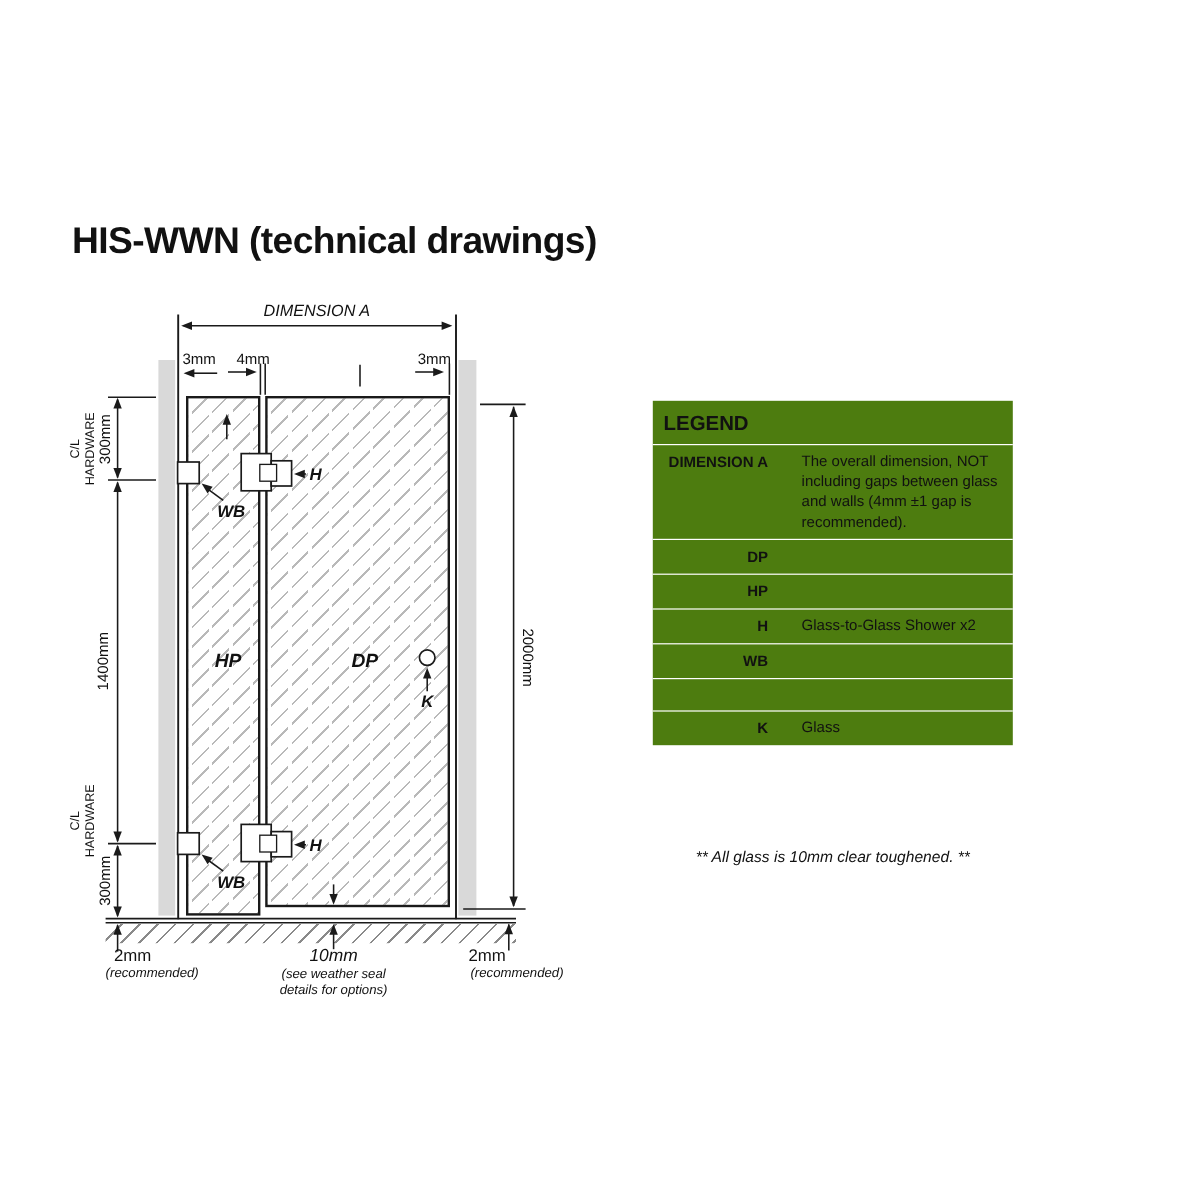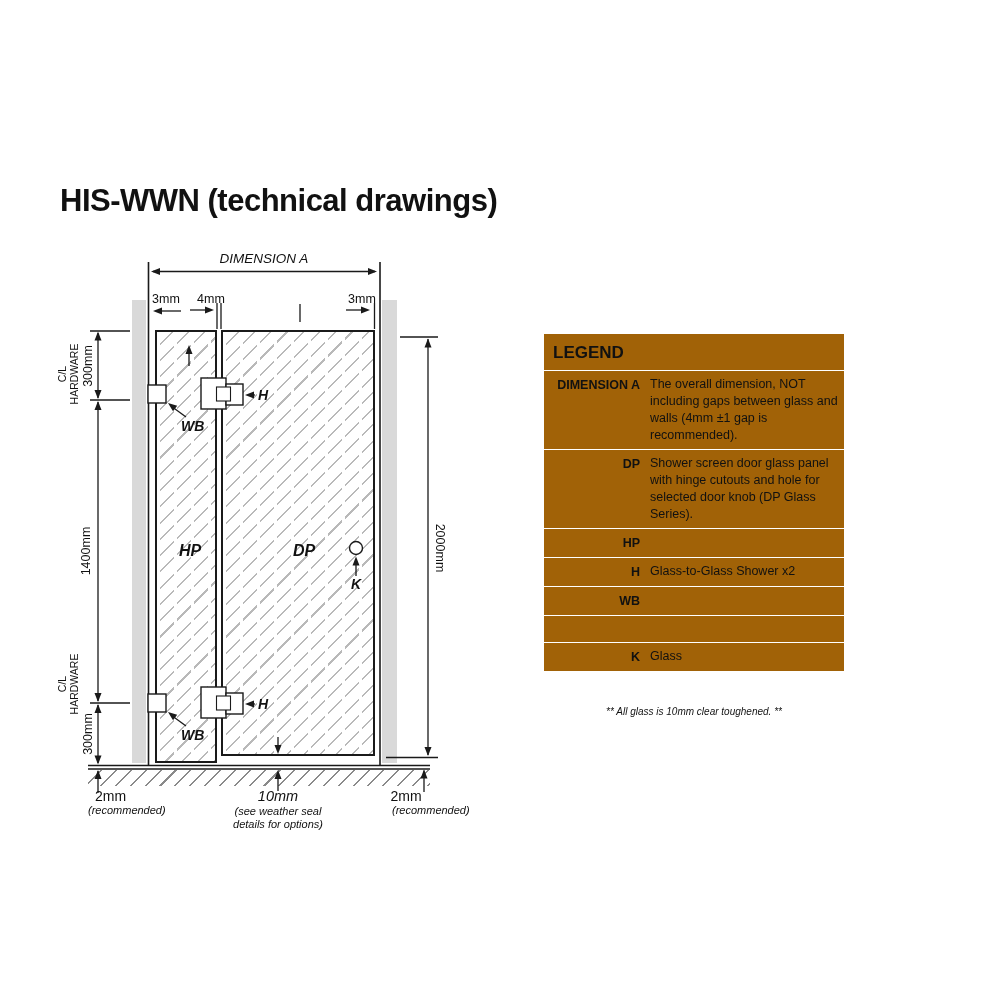--- a/index.html
+++ b/index.html
@@ -22,29 +22,29 @@
   svg text{fill:#111;}
   .dim-txt{font-size:12.5px;}
   .dim-txt-sm{font-size:10.5px;}
   .lbl-it{font-style:italic;font-weight:bold;font-size:14px;}
   .panel-lbl{font-style:italic;font-weight:bold;font-size:16px;}
   .note-it{font-style:italic;font-size:11px;}
   .big-it{font-style:italic;font-size:14.5px;}
   .val{font-size:14px;}
   .dima{font-style:italic;font-size:13.5px;}
   
-  #legend-box{left:544px;top:334px;width:300px;background:#a16207;padding:0;}
+  #legend-box{left:544px;top:334px;width:300px;background:#4d7c0f;padding:0;}
   #legend-header{font-size:17px;font-weight:bold;padding:9px 0 7px 9px;border-bottom:1px solid #fff;}
   .legend-row{display:flex;border-bottom:1px solid #fff;padding:5px 0;}
   .legend-row:last-child{border-bottom:none;}
   .legend-term{width:96px;flex:0 0 96px;text-align:right;font-weight:bold;font-size:12.5px;line-height:17px;padding-top:1px;}
-  .legend-desc{margin-left:10px;width:195px;font-size:12.5px;line-height:17px;}
+  .legend-desc{margin-left:28px;width:195px;font-size:12.5px;line-height:17px;}
   .legend-desc.nowrap{white-space:nowrap;width:auto;overflow:visible;}
   .legend-row.empty{min-height:16px;}
-  #legend-note{left:544px;top:706px;width:300px;text-align:center;font-style:italic;font-size:10px;}
+  #legend-note{left:544px;top:706px;width:300px;text-align:center;font-style:italic;font-size:13px;}
 </style>
 </head>
 <body>
 
 <div id="screen">
 
   <div id="page-title" class="abs">HIS-WWN (technical drawings)</div>
 
   <div class="abs wall" style="left:132px;top:300px;width:14px;height:463px;"></div>
   <div class="abs wall" style="left:382px;top:300px;width:15px;height:463px;"></div>
@@ -180,21 +180,20 @@
 
   <div id="legend-box" class="abs">
     <div id="legend-header">LEGEND</div>
 
     <div class="legend-row">
       <div class="legend-term">DIMENSION A</div>
       <div class="legend-desc">The overall dimension, NOT including gaps between glass and walls (4mm ±1 gap is recommended).</div>
     </div>
     <div class="legend-row">
       <div class="legend-term">DP</div>
-      <div class="legend-desc">Shower screen door glass panel with hinge cutouts and hole for selected door knob (DP Glass Series).</div>
     </div>
     <div class="legend-row">
       <div class="legend-term">HP</div>
     </div>
     <div class="legend-row">
       <div class="legend-term">H</div>
       <div class="legend-desc">Glass-to-Glass Shower x2</div>
     </div>
     <div class="legend-row">
       <div class="legend-term">WB</div>

